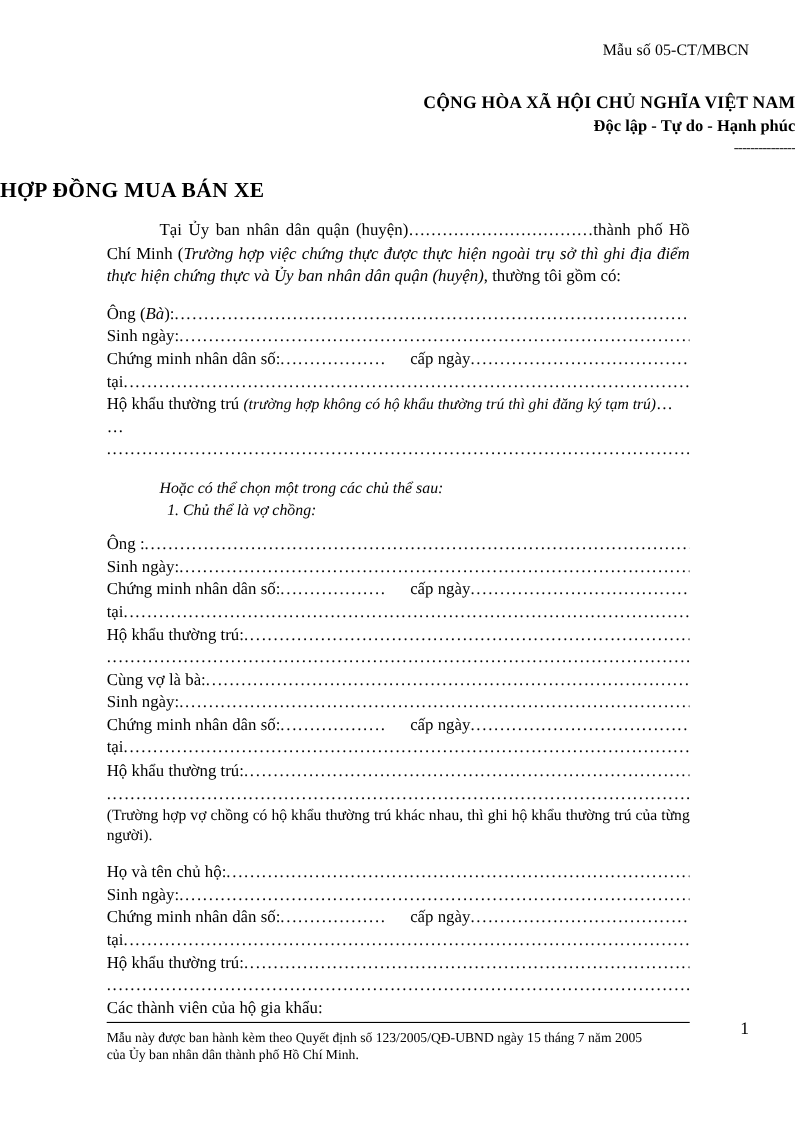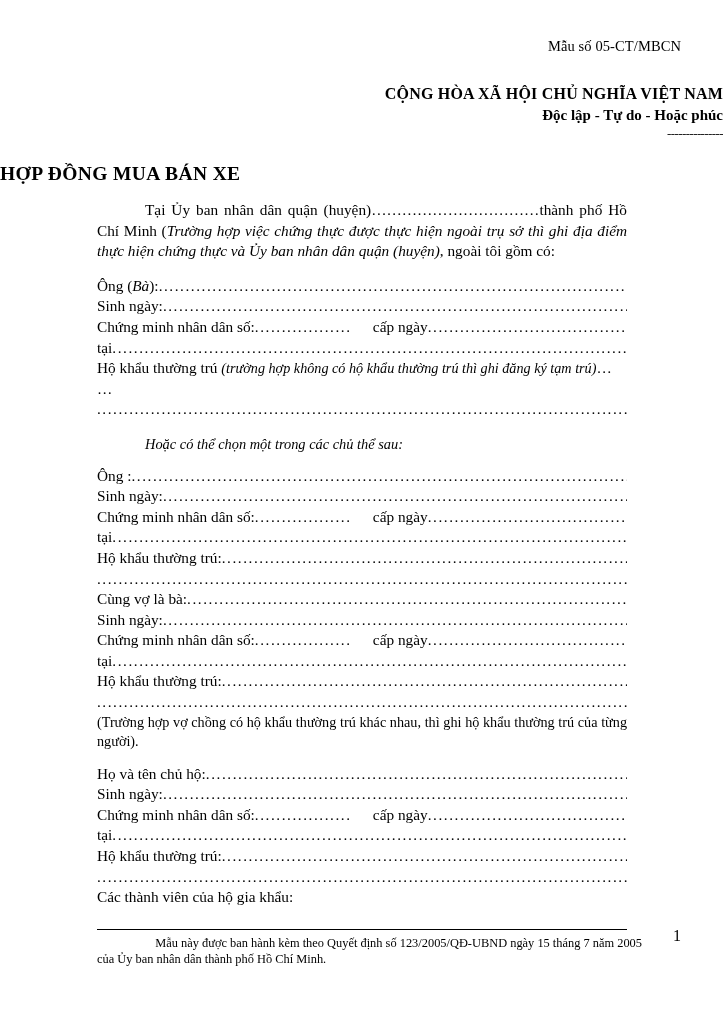--- a/index.html
+++ b/index.html
@@ -164,40 +164,40 @@
     font-size: 16px;
   }
   .footer-text {
     position: absolute;
     left: 97px;
     top: 936px;
     width: 545px;
     font-size: 12.4px;
     line-height: 15.5px;
   }
-  .footer-text .l1 { white-space: nowrap; text-align: right; }
+  .footer-text .l1 { white-space: nowrap; }
 </style>
 </head>
 <body>
 
 <div class="page">
 
   <div class="form-code">Mẫu số 05-CT/MBCN</div>
 
   <div class="nat-header">
     <div class="nat-title">CỘNG HÒA XÃ HỘI CHỦ NGHĨA VIỆT NAM</div>
-    <div class="nat-motto">Độc lập - Tự do - Hoặc phúc</div>
+    <div class="nat-motto">Độc lập - Tự do - Hạnh phúc</div>
     <div class="nat-rule">---------------</div>
   </div>
 
   <div class="doc-title">HỢP ĐỒNG MUA BÁN XE</div>
 
   <div class="body-wrap">
 
-    <p class="para intro"><span>Tại Ủy ban nhân dân quận (huyện)</span><span>……………………………</span><span>thành phố Hồ Chí Minh (</span><span class="it">Trường hợp việc chứng thực được  thực hiện ngoài trụ sở thì ghi địa điểm thực hiện chứng thực và Ủy ban nhân dân quận (huyện)</span><span>, ngoài tôi gồm có:</span></p>
+    <p class="para intro"><span>Tại Ủy ban nhân dân quận (huyện)</span><span>……………………………</span><span>thành phố Hồ Chí Minh (</span><span class="it">Trường hợp việc chứng thực được  thực hiện ngoài trụ sở thì ghi địa điểm thực hiện chứng thực và Ủy ban nhân dân quận (huyện)</span><span>, thường tôi gồm có:</span></p>
 
     <div class="sect-gap-1"></div>
 
     <div class="blk">
 
       <div class="frow">
         <span class="lbl">Ông (</span>
           <span class="lbl it">Bà</span>
           <span class="lbl">):</span>
           <span class="dots">......................................................................................................................................................</span>
@@ -222,20 +222,21 @@
 
       <div><span>Hộ khẩu thường trú </span><span class="small-it">(trường hợp không có hộ khẩu thường trú thì ghi đăng ký tạm trú)</span><span>… …</span></div>
 
       <div class="dotline">......................................................................................................................................................</div>
     </div>
 
     <div class="sect-gap-2"></div>
 
     <div class="blk">
       <div class="indent-note">Hoặc có thể chọn một trong các chủ thể sau:</div>
+      <div class="indent-note sub">1. Chủ thể là vợ chồng:</div>
     </div>
 
     <div class="sect-gap-3"></div>
 
     <div class="blk">
       <div class="frow">
         <span class="lbl">Ông :</span>
           <span class="dots">......................................................................................................................................................</span>
       </div>
       <div class="frow">

